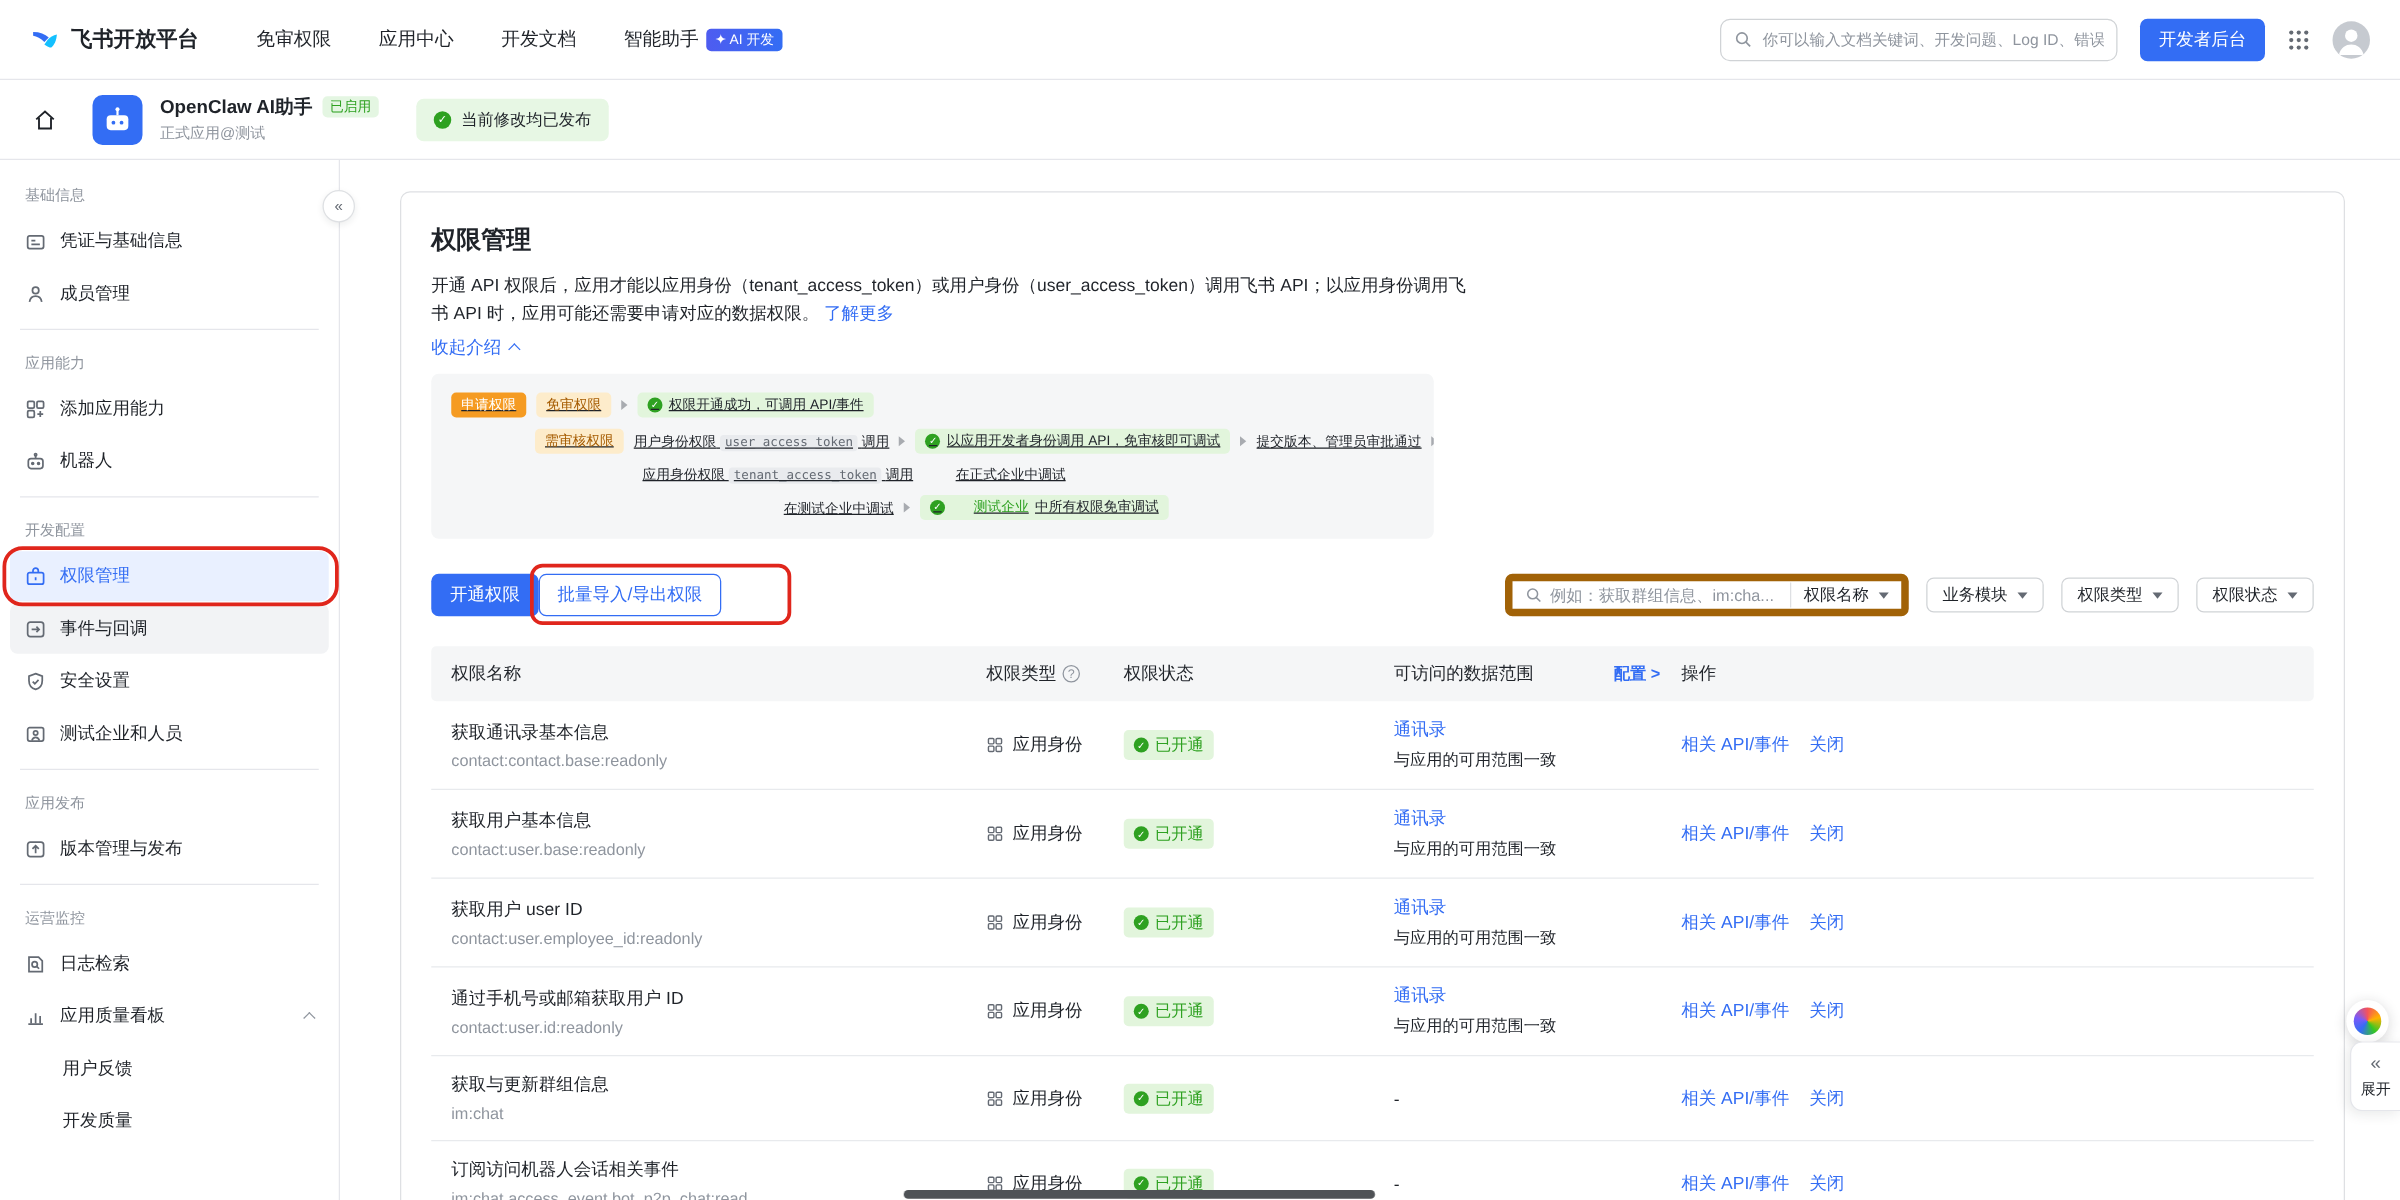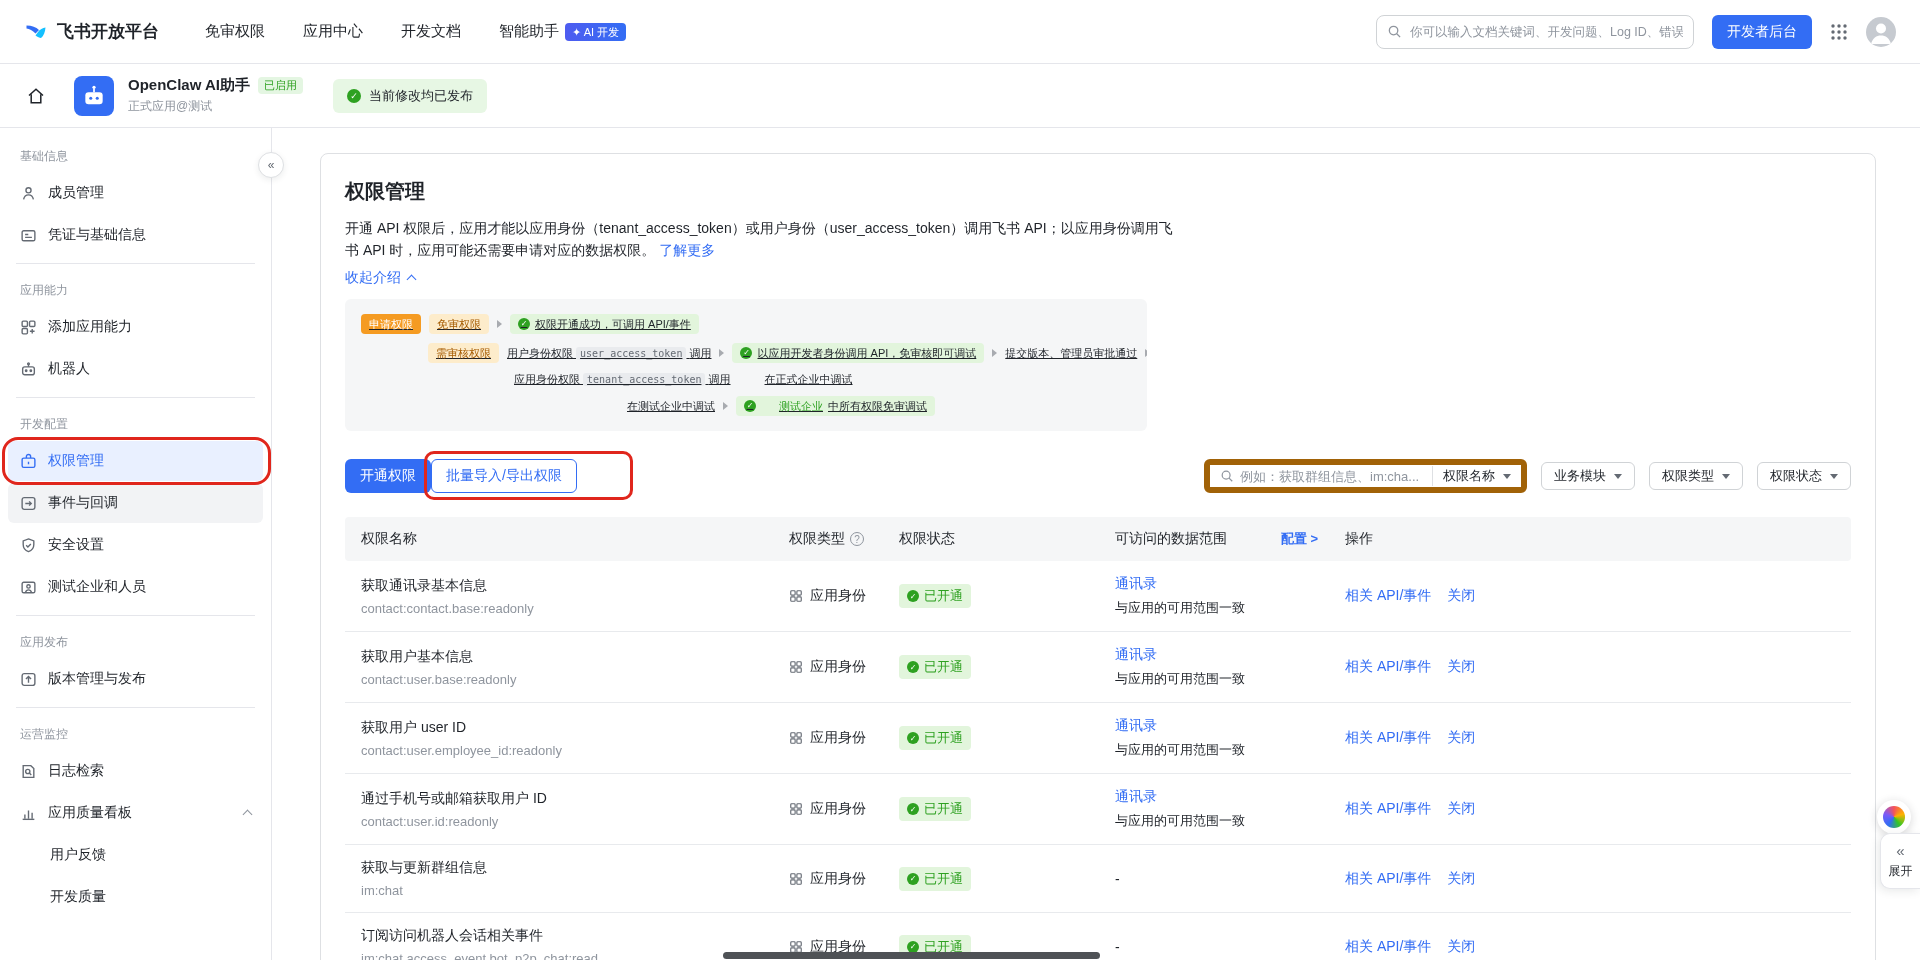--- a/index.html
+++ b/index.html
@@ -120,21 +120,21 @@
   .name { font-size:14px; }
   .code { font-size:13px; color:#8f959e; margin-top:6px; }
   .type-cell { display:flex; gap:7px; align-items:center; font-size:14px; color:#1f2329; }
   .status-badge { display:inline-flex; gap:5px; align-items:center; background:#e2f5dc; color:#2ea121;
     font-size:13px; padding:3px 8px; border-radius:4px; }
   .scope-link { font-size:14px; }
   .scope-desc { font-size:13px; margin-top:6px; }
   .ops { display:flex; gap:16px; font-size:14px; }
   .qmark { width:14px; height:14px; border-radius:50%; border:1px solid #8f959e; color:#8f959e;
     font-size:10px; display:inline-flex; align-items:center; justify-content:center; margin-left:5px; }
-  .scope-head-link { margin-left:6px; font-weight:700; font-size:13px;padding-left:48px; }
+  .scope-head-link { margin-left:16px; font-weight:700; font-size:13px;padding-left:48px; }
 
   
   .ring-side { position:absolute; left:-6px; right:-8px; top:-4px; bottom:-4px;
     border:3px solid #e0261c; border-radius:16px; pointer-events:none; z-index:20; }
   .ring-batch { position:absolute; left:-7px; right:-56px; top:-8px; bottom:-7px;
     border:3px solid #e0261c; border-radius:10px; pointer-events:none; z-index:20; }
 
   
   .fab { position:fixed; right:9px; top:800px; width:34px; height:34px; border-radius:50%;
     background:#fff; box-shadow:0 2px 10px rgba(31,35,41,.18); display:flex; align-items:center;
@@ -239,34 +239,34 @@
 
 <div class="layout">
 
   <aside class="sidebar">
     <span class="collapse-btn">«</span>
 
     <div class="side-title">基础信息</div>
     <div class="side-item">
       <span class="sicon">
         <svg width="17" height="17" viewBox="0 0 16 16" fill="none" stroke="currentColor" stroke-width="1.3">
+          <rect x="2" y="3.5" width="12" height="9.5" rx="1.5"></rect>
+            <path d="M4.8 7h3M4.8 9.8h6.4"></path>
+        </svg>
+      </span>
+      <span>凭证与基础信息</span>
+    </div>
+    <div class="side-item">
+      <span class="sicon">
+        <svg width="17" height="17" viewBox="0 0 16 16" fill="none" stroke="currentColor" stroke-width="1.3">
           <circle cx="8" cy="5" r="2.4"></circle>
             <path d="M3.4 13.6c.5-2.9 2.3-4.3 4.6-4.3s4.1 1.4 4.6 4.3"></path>
         </svg>
       </span>
       <span>成员管理</span>
-    </div>
-    <div class="side-item">
-      <span class="sicon">
-        <svg width="17" height="17" viewBox="0 0 16 16" fill="none" stroke="currentColor" stroke-width="1.3">
-          <rect x="2" y="3.5" width="12" height="9.5" rx="1.5"></rect>
-            <path d="M4.8 7h3M4.8 9.8h6.4"></path>
-        </svg>
-      </span>
-      <span>凭证与基础信息</span>
     </div>
 
     <div class="side-sep"></div>
     <div class="side-title">应用能力</div>
     <div class="side-item">
       <span class="sicon">
         <svg width="17" height="17" viewBox="0 0 16 16" fill="none" stroke="currentColor" stroke-width="1.3">
           <rect x="2" y="2" width="5" height="5" rx="1"></rect>
             <rect x="9" y="2" width="5" height="5" rx="1"></rect>
           <rect x="2" y="9" width="5" height="5" rx="1"></rect>

